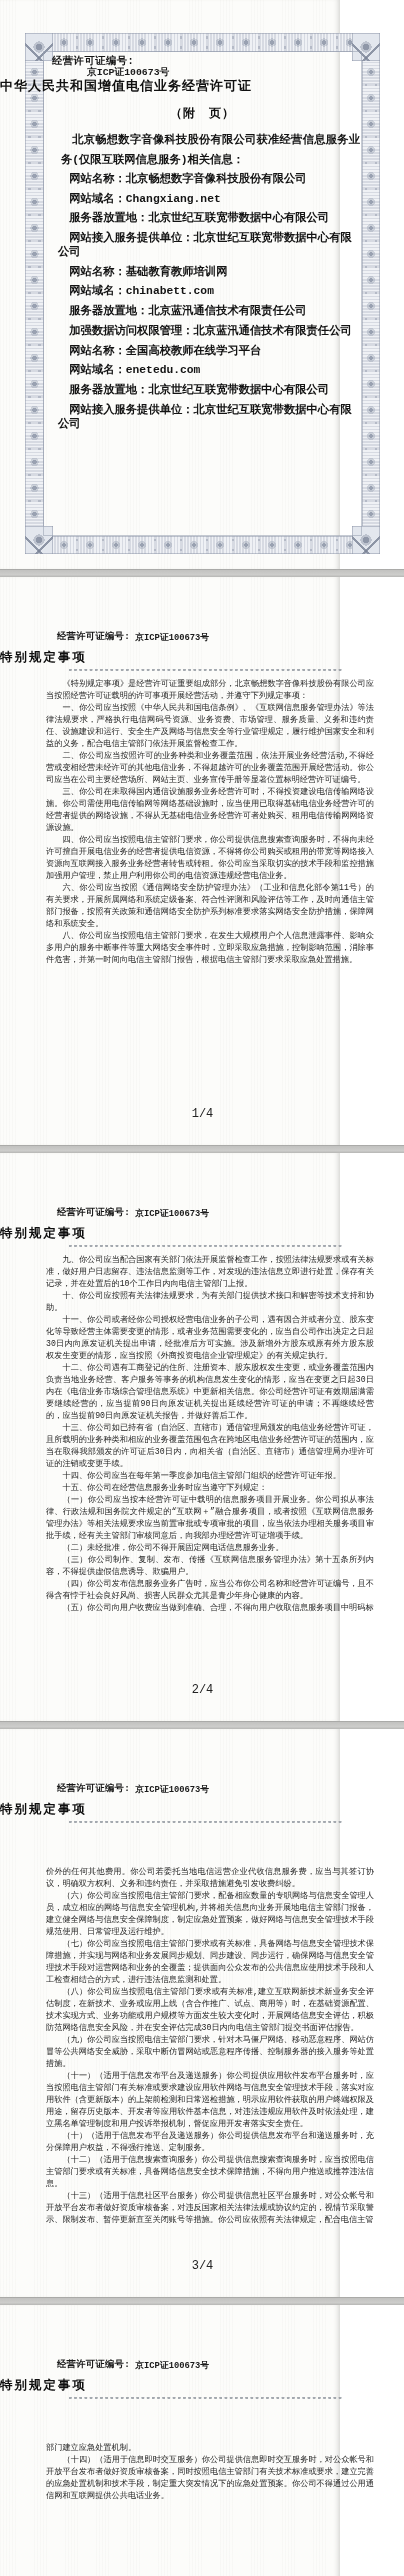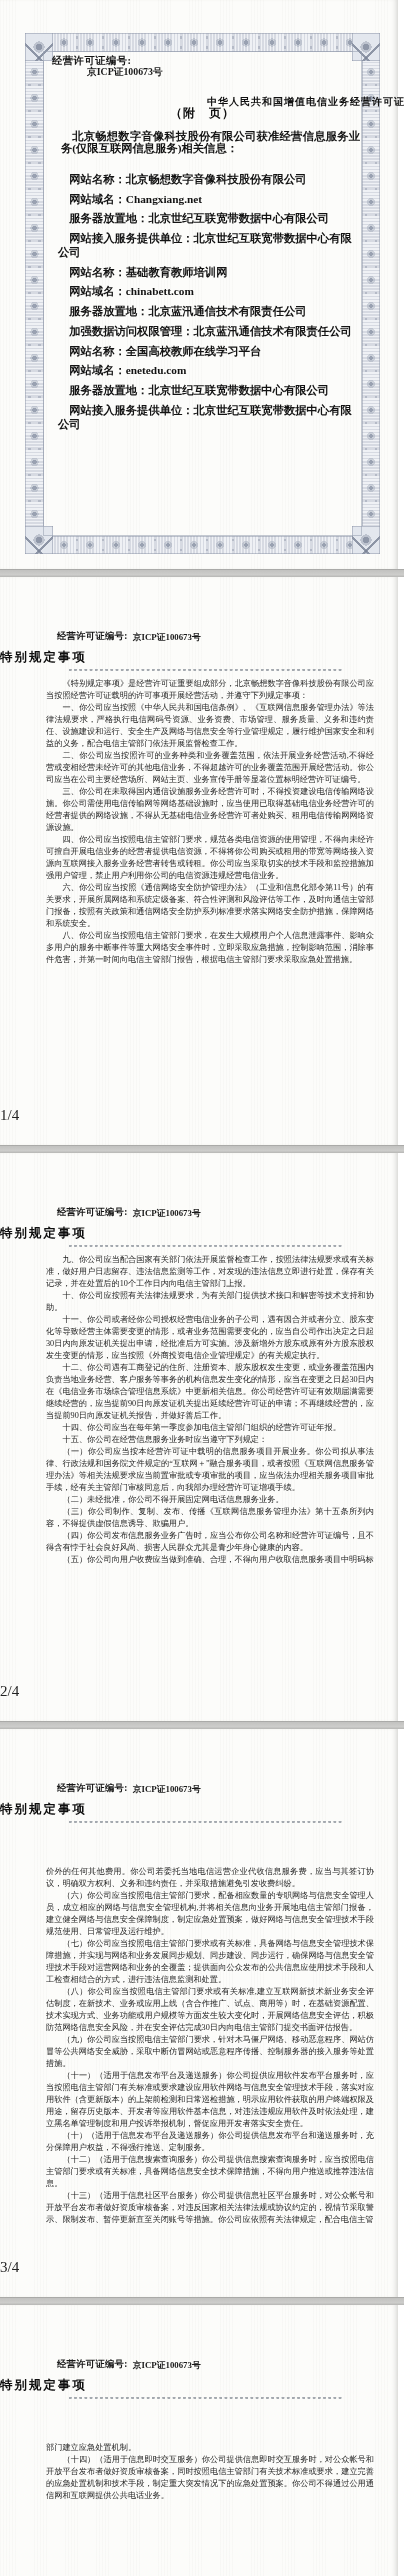--- a/index.html
+++ b/index.html
@@ -3,25 +3,26 @@
 <meta charset="utf-8">
 <style>
   html,body{margin:0;padding:0;}
   body{
     width:405px;height:2873px;overflow:hidden;position:relative;
     background:#ffffff;
     font-family:"Liberation Serif","DejaVu Serif",serif;
     color:#1c1c1c;
   }
   .sheet{
-    position:relative;width:398px;
+    position:relative;width:340px;
     background:
       repeating-linear-gradient(90deg, rgba(110,110,100,.03) 0 0.5px, rgba(0,0,0,0) 0.5px 3.1px),
       #fcfcfa;
     box-shadow:inset -4.6px 0 5.2px -3.1px rgba(60,60,55,.22), inset 1px 0 2.1px -1.5px rgba(60,60,55,.12);
+    font-family:Liberation Mono, monospace;
   }
   .sheet.cert{height:569px;}
   .prov-block{height:576px;}
   .prov-block:last-child{height:577px;}
   .divider{
     height:7.7px;width:405px;
     background:linear-gradient(180deg,#9e9e9c 0,#c3c3c1 1.5px,#cdcdcb 5.7px,#b9b9b7 7.7px);
   }
   .sheet.prov{height:568px;}
 
@@ -61,44 +62,44 @@
       radial-gradient(circle at 50% 50%,#8f97a8 0 3.1px,rgba(143,151,168,.45) 3.1px 5.7px,rgba(0,0,0,0) 5.7px),
       linear-gradient(45deg,rgba(0,0,0,0) 11.3px,rgba(120,129,148,.8) 11.3px,rgba(120,129,148,.8) 13px,rgba(0,0,0,0) 13px),
       linear-gradient(-45deg,rgba(0,0,0,0) 11.3px,rgba(120,129,148,.8) 11.3px,rgba(120,129,148,.8) 13px,rgba(0,0,0,0) 13px);
     box-shadow:inset 0 0 0 0.5px #8b93a5;
   }
   .fc.tl{left:0;top:0;} .fc.tr{right:0;top:0;} .fc.bl{left:0;bottom:0;} .fc.br{right:0;bottom:0;}
 
   
   .cert-label{position:absolute;left:52px;top:54px;font-size:10.3px;font-weight:700;letter-spacing:0.5px;color:#161616;}
   .cert-number{position:absolute;left:87px;top:66px;font-size:9.8px;font-weight:700;color:#1a1a1a;}
-  .cert-title{position:absolute;left:0;top:95px;width:405px;text-align:right;font-size:10px;font-weight:700;letter-spacing:1px;color:#101010;}
+  .cert-title{position:absolute;left:0;top:77px;width:405px;text-align:left;font-size:13px;font-weight:700;letter-spacing:1px;color:#101010;}
   .cert-subtitle{position:absolute;left:0;top:105px;width:405px;text-align:center;font-size:12px;font-weight:700;letter-spacing:1px;color:#101010;}
-  .cert-intro{position:absolute;left:61px;top:130px;width:299px;font-size:11.3px;line-height:12px;font-weight:700;text-indent:11.3px;text-align:justify;color:#131313;}
+  .cert-intro{position:absolute;left:61px;top:130px;width:299px;font-size:11.3px;line-height:20px;font-weight:700;text-indent:11.3px;text-align:justify;color:#131313;}
   .cert-entries{position:absolute;left:58px;top:172px;width:299px;}
   .entry{font-size:11.3px;line-height:14px;font-weight:700;text-indent:11.3px;margin-bottom:5.7px;text-align:left;color:#131313;}
 
   
   .prov-header{position:absolute;left:57px;top:53px;white-space:nowrap;}
   .prov-label{font-size:9.3px;font-weight:700;letter-spacing:0.3px;color:#161616;}
   .prov-number{font-size:8.8px;font-weight:700;color:#1a1a1a;margin-left:5.2px;position:relative;top:1.5px;}
   .prov-title{position:absolute;left:0;top:72px;width:405px;text-align:left;font-size:12.4px;font-weight:700;letter-spacing:2.1px;color:#0f0f0f;}
   .zigzag{
     position:absolute;left:69px;top:92px;width:273px;height:4.1px;opacity:.8;
     background:
       linear-gradient(135deg,#8f959d 2.1px,rgba(0,0,0,0) 0) 0 0/5.2px 4.1px repeat-x,
       linear-gradient(-135deg,#8f959d 2.1px,rgba(0,0,0,0) 0) 2.6px 0/5.2px 4.1px repeat-x;
   }
   .prov-body{position:absolute;left:46px;top:101px;width:328px;}
   .body-para{
     margin:0;font-size:8.2px;line-height:12px;text-indent:16.5px;
     text-align:justify;color:#1f1f1f;
   }
   .body-para.no-indent{text-indent:0;margin-top:36px;}
-  .page-num{position:absolute;left:0;top:530px;width:405px;text-align:left;font-size:15px;color:#222;}
+  .page-num{position:absolute;left:0;top:530px;width:405px;text-align:center;font-size:12px;color:#222;}
 </style>
 </head>
 <body>
 
 <section class="sheet cert">
   <div class="cert-frame">
     <div class="fs h top"></div>
     <div class="fs h bottom"></div>
     <div class="fs v left"></div>
     <div class="fs v right"></div>
@@ -138,41 +139,42 @@
           <span class="prov-label">经营许可证编号:</span><span class="prov-number">京ICP证100673号</span>
         </div>
         <div class="prov-title">特别规定事项</div>
         <div class="zigzag"></div>
         <div class="prov-body">
 
         <p class="body-para">《特别规定事项》是经营许可证重要组成部分，北京畅想数字音像科技股份有限公司应当按照经营许可证载明的许可事项开展经营活动，并遵守下列规定事项：</p>
           <p class="body-para">一、你公司应当按照《中华人民共和国电信条例》、《互联网信息服务管理办法》等法律法规要求，严格执行电信网码号资源、业务资费、市场管理、服务质量、义务和违约责任、设施建设和运行、安全生产及网络与信息安全等行业管理规定，履行维护国家安全和利益的义务，配合电信主管部门依法开展监督检查工作。</p>
           <p class="body-para">二、你公司应当按照许可的业务种类和业务覆盖范围，依法开展业务经营活动,不得经营或变相经营未经许可的其他电信业务，不得超越许可的业务覆盖范围开展经营活动。你公司应当在公司主要经营场所、网站主页、业务宣传手册等显著位置标明经营许可证编号。</p>
           <p class="body-para">三、你公司在未取得国内通信设施服务业务经营许可时，不得投资建设电信传输网络设施。你公司需使用电信传输网等网络基础设施时，应当使用已取得基础电信业务经营许可的经营者提供的网络设施，不得从无基础电信业务经营许可者处购买、租用电信传输网网络资源设施。</p>
-          <p class="body-para">四、你公司应当按照电信主管部门要求，规范各类电信资源的使用管理，不得向未经许可擅自开展电信业务的经营者提供电信资源，不得将你公司购买或租用的带宽等网络接入资源向互联网接入服务业务经营者转售或转租。你公司应当采取切实的技术手段和监控措施加强用户管理，禁止用户利用你公司的电信资源违规经营电信业务。</p>
+          <p class="body-para">四、你公司应当按照电信主管部门要求，你公司提供信息搜索查询服务时，不得向未经许可擅自开展电信业务的经营者提供电信资源，不得将你公司购买或租用的带宽等网络接入资源向互联网接入服务业务经营者转售或转租。你公司应当采取切实的技术手段和监控措施加强用户管理，禁止用户利用你公司的电信资源违规经营电信业务。</p>
           <p class="body-para">六、你公司应当按照《通信网络安全防护管理办法》（工业和信息化部令第11号）的有关要求，开展所属网络和系统定级备案、符合性评测和风险评估等工作，及时向通信主管部门报备，按照有关政策和通信网络安全防护系列标准要求落实网络安全防护措施，保障网络和系统安全。</p>
           <p class="body-para">八、你公司应当按照电信主管部门要求，在发生大规模用户个人信息泄露事件、影响众多用户的服务中断事件等重大网络安全事件时，立即采取应急措施，控制影响范围，消除事件危害，并第一时间向电信主管部门报告，根据电信主管部门要求采取应急处置措施。</p>
         </div>
         <div class="page-num">1/4</div>
       </section>
     </div>
     <div class="prov-block">
       <div class="divider"></div>
       <section class="sheet prov">
         <div class="prov-header">
           <span class="prov-label">经营许可证编号:</span><span class="prov-number">京ICP证100673号</span>
         </div>
         <div class="prov-title">特别规定事项</div>
         <div class="zigzag"></div>
         <div class="prov-body">
 
         <p class="body-para">九、你公司应当配合国家有关部门依法开展监督检查工作，按照法律法规要求或有关标准，做好用户日志留存、违法信息监测等工作，对发现的违法信息立即进行处置，保存有关记录，并在处置后的10个工作日内向电信主管部门上报。</p>
           <p class="body-para">十、你公司应按照有关法律法规要求，为有关部门提供技术接口和解密等技术支持和协助。</p>
           <p class="body-para">十一、你公司或者经你公司授权经营电信业务的子公司，遇有因合并或者分立、股东变化等导致经营主体需要变更的情形，或者业务范围需要变化的，应当自公司作出决定之日起30日内向原发证机关提出申请，经批准后方可实施。涉及新增外方股东或原有外方股东股权发生变更的情形，应当按照《外商投资电信企业管理规定》的有关规定执行。</p>
           <p class="body-para">十二、你公司遇有工商登记的住所、注册资本、股东股权发生变更，或业务覆盖范围内负责当地业务经营、客户服务等事务的机构信息发生变化的情形，应当在变更之日起30日内在《电信业务市场综合管理信息系统》中更新相关信息。你公司经营许可证有效期届满需要继续经营的，应当提前90日向原发证机关提出延续经营许可证的申请；不再继续经营的，应当提前90日向原发证机关报告，并做好善后工作。</p>
+          <p class="body-para">十三、你公司如已持有省（自治区、直辖市）通信管理局颁发的电信业务经营许可证，且所载明的业务种类和相应的业务覆盖范围包含在跨地区电信业务经营许可证的范围内，应当在取得我部颁发的许可证后30日内，向相关省（自治区、直辖市）通信管理局办理许可证的注销或变更手续。</p>
           <p class="body-para">十四、你公司应当在每年第一季度参加电信主管部门组织的经营许可证年报。</p>
           <p class="body-para">十五、你公司在经营信息服务业务时应当遵守下列规定：</p>
           <p class="body-para">（一）你公司应当按本经营许可证中载明的信息服务项目开展业务。你公司拟从事法律、行政法规和国务院文件规定的“互联网＋”融合服务项目，或者按照《互联网信息服务管理办法》等相关法规要求应当前置审批或专项审批的项目，应当依法办理相关服务项目审批手续，经有关主管部门审核同意后，向我部办理经营许可证增项手续。</p>
           <p class="body-para">（二）未经批准，你公司不得开展固定网电话信息服务业务。</p>
           <p class="body-para">（三）你公司制作、复制、发布、传播《互联网信息服务管理办法》第十五条所列内容，不得提供虚假信息诱导、欺骗用户。</p>
           <p class="body-para">（四）你公司发布信息服务业务广告时，应当公布你公司名称和经营许可证编号，且不得含有悖于社会良好风尚、损害人民群众尤其是青少年身心健康的内容。</p>
           <p class="body-para">（五）你公司向用户收费应当做到准确、合理，不得向用户收取信息服务项目中明码标</p>
         </div>
         <div class="page-num">2/4</div>
       </section>

